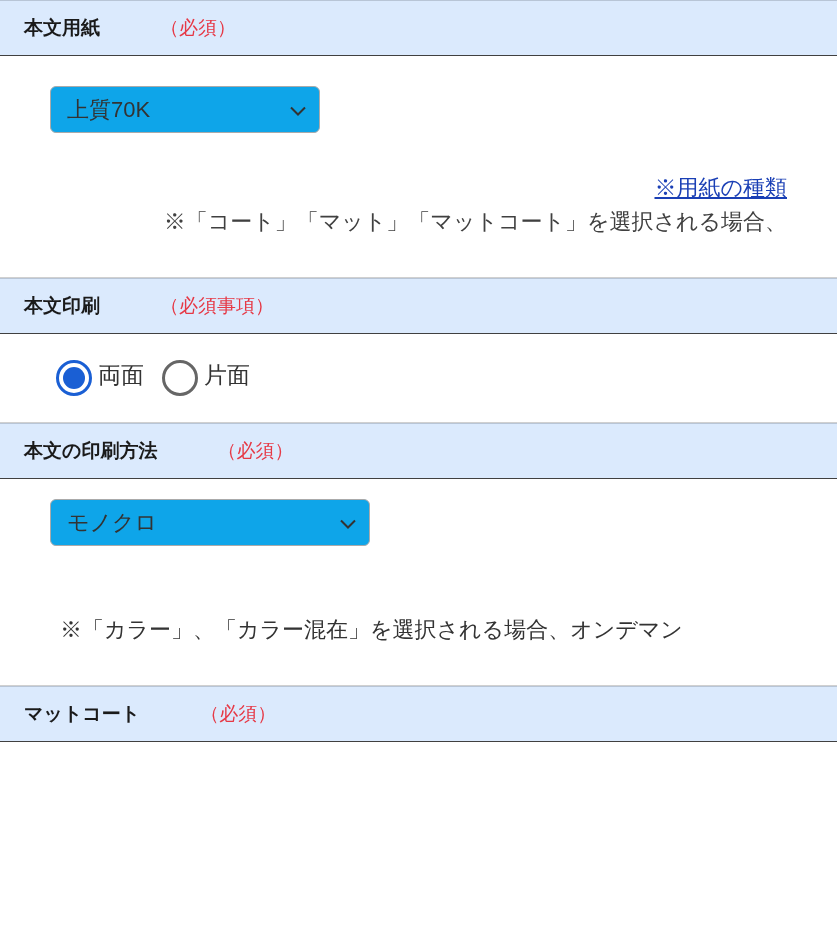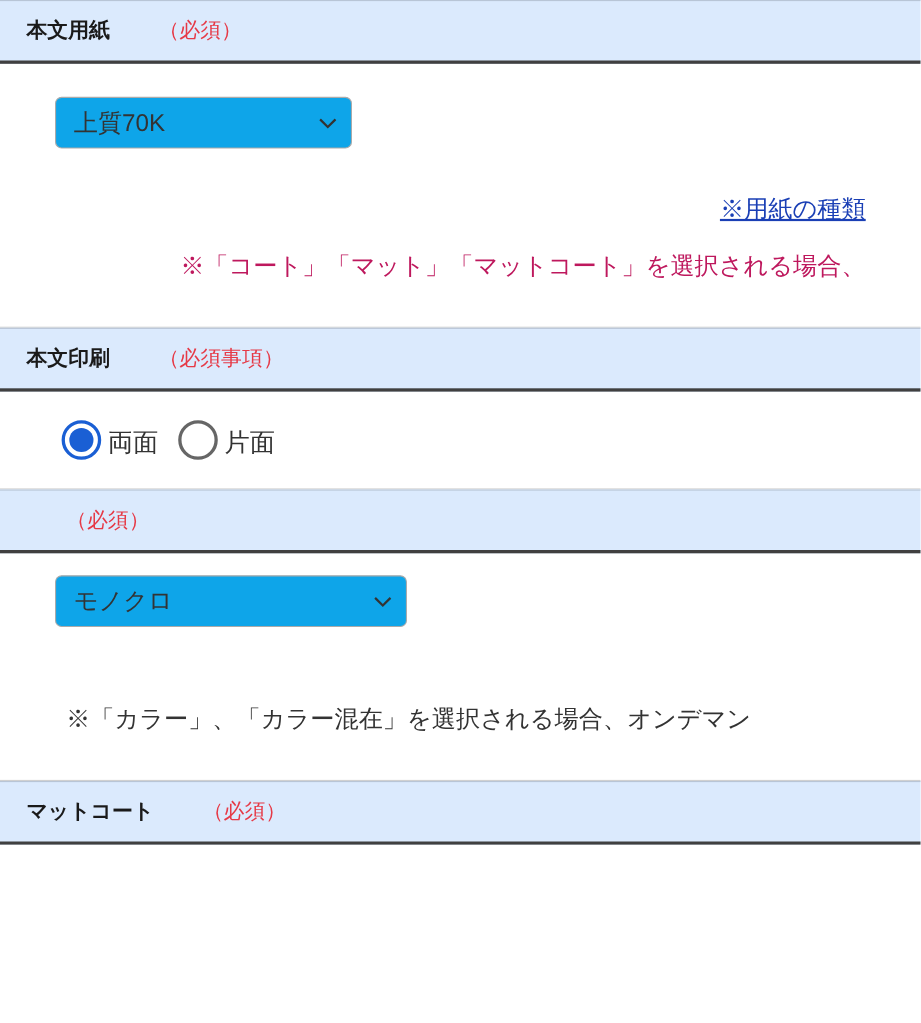--- a/index.html
+++ b/index.html
@@ -10,25 +10,25 @@
     body {
       font-family: -apple-system, BlinkMacSystemFont, "Hiragino Sans", "Hiragino Kaku Gothic ProN", Meiryo, sans-serif;
       font-size: 20px;
       color: #333;
       background: #fff;
       width: 837px;
     }
     .section-header {
       background: #dbeafd;
       border-top: 1px solid #b8c5d6;
-      border-bottom: 3px solid #404040;
+      border-bottom: 1px solid #404040;
       padding: 14px 24px;
       display: flex;
       align-items: center;
-      gap: 8px;
+      gap: 24px;
     }
     .section-title {
       font-weight: bold;
       font-size: 19px;
       color: #1a1a1a;
     }
     .required-tag {
       font-weight: normal;
       font-size: 19px;
       color: #e63946;
@@ -64,37 +64,37 @@
       color: #333;
     }
     .link {
       color: #1a3fb5;
       text-decoration: underline;
       font-size: 22px;
       cursor: pointer;
     }
     .note {
       font-size: 22px;
-      color: #be185d;
-      margin-top: 22px;
+      color: #404040;
+      margin-top: 4px;
       white-space: nowrap;
       overflow: hidden;
     }
     .note-block {
       margin-top: 40px;
       text-align: right;
     }
     .radio-group {
       display: flex;
       gap: 18px;
       align-items: center;
     }
     .radio-option {
       display: flex;
-      align-items: flex-end;
+      align-items: flex-start;
       gap: 6px;
       cursor: pointer;
       font-family: Liberation Serif, serif;
     }
     .radio-circle {
       width: 36px;
       height: 36px;
       border-radius: 50%;
       border: 3px solid #666;
       display: flex;
@@ -170,20 +170,21 @@
       <span class="radio-label">両面</span>
     </div>
     <div class="radio-option">
       <div class="radio-circle"></div>
       <span class="radio-label">片面</span>
     </div>
   </div>
 </div>
 
 <div class="section-header">
+  <span class="section-title">本文の印刷方法</span>
   <span class="required-tag">（必須）</span>
 </div>
 <div class="section-body section-body-print">
   <div class="select-wrapper wide">
     <select>
       <option>モノクロ</option>
     </select>
     <span class="select-chevron">
       <svg width="16" height="10" viewBox="0 0 16 10">
           <path d="M1 1 L8 8 L15 1" stroke="#333" stroke-width="2" fill="none"></path>

